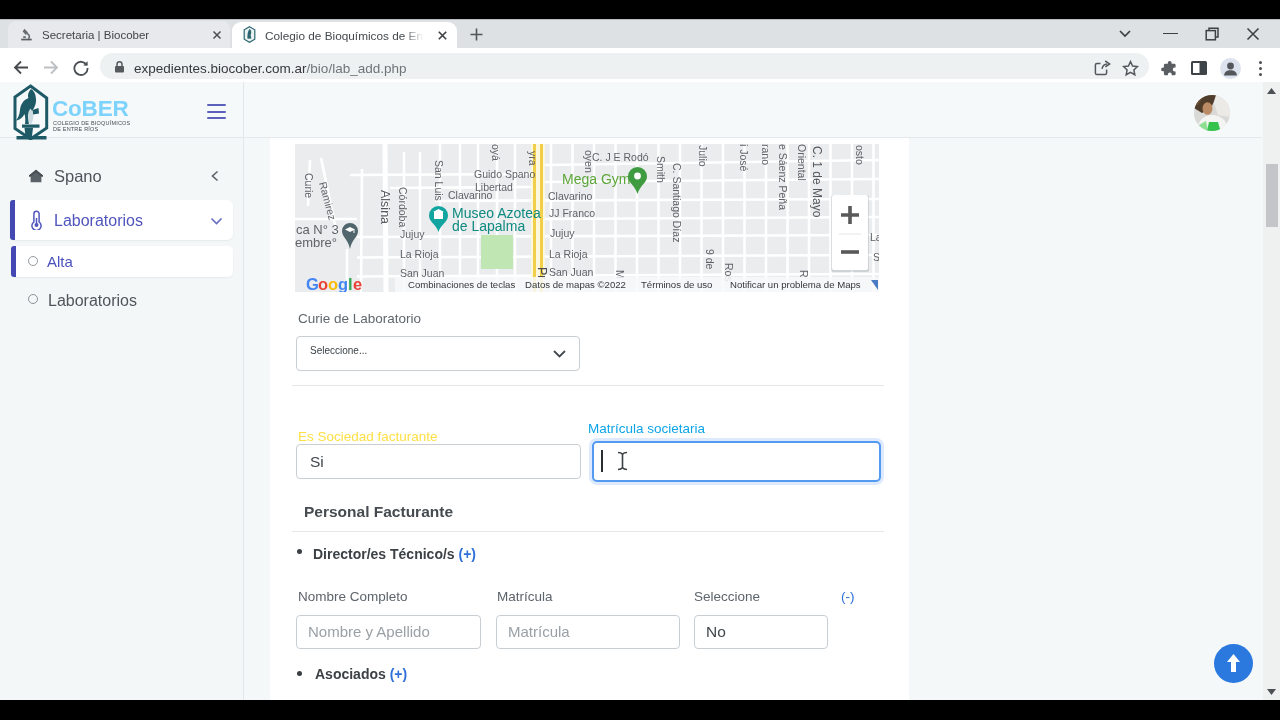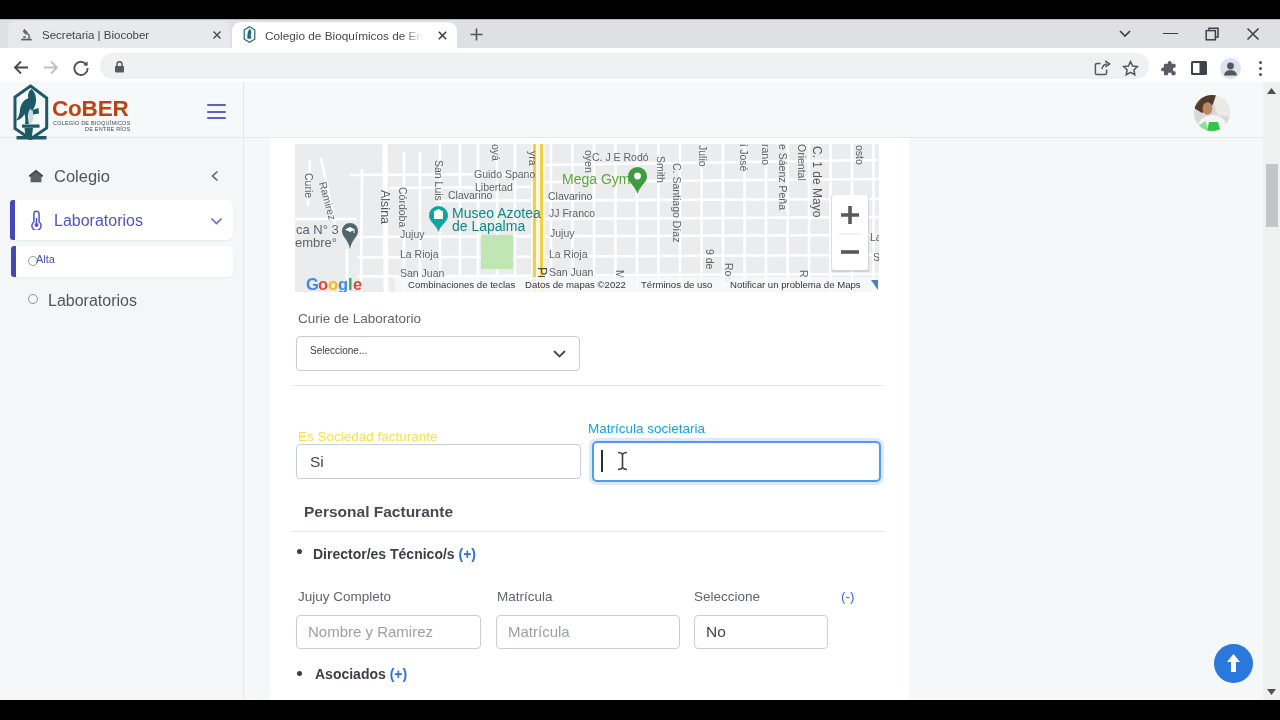--- a/index.html
+++ b/index.html
@@ -1,17 +1,17 @@
 <!DOCTYPE html>
 <html><head><meta charset="utf-8">
 <style>
   * { margin:0; padding:0; box-sizing:border-box; }
   html,body { width:1280px; height:720px; background:#000; font-family:"Liberation Sans", sans-serif; overflow:hidden; }
   .abs { position:absolute; }
-  #stage { position:relative; width:1017px; height:720px; background:#000;text-align:right; }
+  #stage { position:relative; width:1017px; height:720px; background:#000; }
 </style>
 </head>
 <body>
 <div id="stage">
 
   <div class="abs" style="left:0;top:19px;width:1280px;height:29px;background:#dde1e3;"></div>
   <div class="abs" style="left:0;top:19px;width:1280px;height:1px;background:#b9bcc1;"></div>
 
   <div class="abs" style="left:8px;top:21px;width:222px;height:27px;background:#e7e9ec;border-radius:8px 8px 0 0;"></div>
 
@@ -67,20 +67,21 @@
   <svg class="abs" style="left:73px;top:60px;" width="16" height="16" viewBox="0 0 16 16">
     <path d="M13.8 5.2 A6.6 6.6 0 1 0 14.6 8" fill="none" stroke="#4c5054" stroke-width="1.8"></path>
     <path d="M14.6 1.2 L14.6 5.6 L10.2 5.6" fill="#4c5054"></path>
   </svg>
 
   <div class="abs" style="left:100px;top:53px;width:1049px;height:26px;background:#eef1f2;border-radius:13px;"></div>
   <svg class="abs" style="left:114px;top:61px;" width="11" height="12" viewBox="0 0 11 12">
     <rect x="1" y="5" width="9" height="6.6" rx="1" fill="#555a5f"></rect>
     <path d="M3 5 V3.4 A2.5 2.6 0 0 1 8 3.4 V5" fill="none" stroke="#555a5f" stroke-width="1.5"></path>
   </svg>
+  <div class="abs" style="left:134px;top:60.5px;font-size:13.5px;color:#35383c;">expedientes.biocober.com.ar<span style="color:#6f7478;">/bio/lab_add.php</span></div>
 
   <svg class="abs" style="left:1094px;top:60px;" width="17" height="16" viewBox="0 0 17 16">
     <path d="M6.5 3.5 H3 A1.6 1.6 0 0 0 1.4 5.1 V13 A1.6 1.6 0 0 0 3 14.6 H11 A1.6 1.6 0 0 0 12.6 13 V9.5" fill="none" stroke="#54585d" stroke-width="1.5"></path>
     <path d="M8 8.8 C8.6 5.4 11 4.1 13.2 4.0" fill="none" stroke="#54585d" stroke-width="1.5"></path>
     <path d="M11.2 1 L15.6 3.9 L11.4 6.9" fill="none" stroke="#54585d" stroke-width="1.5"></path>
   </svg>
 
   <svg class="abs" style="left:1122px;top:60px;" width="17" height="17" viewBox="0 0 17 17">
     <path d="M8.5 1.6 L10.6 6 L15.4 6.6 L11.9 9.9 L12.8 14.7 L8.5 12.3 L4.2 14.7 L5.1 9.9 L1.6 6.6 L6.4 6 Z" fill="none" stroke="#54585d" stroke-width="1.5"></path>
   </svg>
@@ -114,52 +115,52 @@
 
   <svg class="abs" style="left:13px;top:84px;" width="37" height="56" viewBox="0 0 37 56">
     <path d="M17.5 2 L33.7 14 L33.7 44 L17.5 55 L2 44.5 L2 13 Z" fill="none" stroke="#1e5a66" stroke-width="3"></path>
     <path d="M18 5 C15 8 14.5 12 15.5 14 C10 16 7.5 21 7 26 C6.5 31 5 34 3 36.5 C7 36 10 33 11.5 30 C12.5 33 12.5 37 12 40 L16 40 C15 36 16 31 18 28.5 C21 25 23.5 20 23 15 C22.7 10 21 6.5 18 5 Z" fill="#1e5a66"></path>
     <path d="M19.5 26 L25.5 24 L26 29.5 L20 30.5 Z" fill="#1e5a66"></path>
     <path d="M17.5 24.5 C21 28.5 21.5 36 17.5 40.5 C14 36 14 28.5 17.5 24.5 Z" fill="#ccdbdf"></path>
     <rect x="9" y="40.5" width="17.5" height="3.2" fill="#1e5a66"></rect>
     <path d="M11.5 43.7 L20 43.7 L19 52 L12.5 52 Z" fill="#1e5a66"></path>
     <rect x="3.5" y="52" width="30" height="3.5" fill="#1e5a66"></rect>
   </svg>
-  <div class="abs" style="left:52px;top:96px;font-size:22.5px;font-weight:bold;color:#c2410c;letter-spacing:-0.2px;">CoBER</div>
+  <div class="abs" style="left:52px;top:96px;font-size:22.5px;font-weight:bold;color:#7dd3fc;letter-spacing:-0.2px;">CoBER</div>
   <div class="abs" style="left:53px;top:119.5px;font-size:5.5px;color:#454d52;letter-spacing:0.2px;line-height:6.6px;">COLEGIO DE BIOQUÍMICOS<br>DE ENTRE RÍOS</div>
 
   <div class="abs" style="left:207px;top:104px;width:19px;height:2.3px;background:#5c61bd;border-radius:1px;"></div>
   <div class="abs" style="left:207px;top:110.5px;width:19px;height:2.3px;background:#5c61bd;border-radius:1px;"></div>
   <div class="abs" style="left:207px;top:117px;width:19px;height:2.3px;background:#5c61bd;border-radius:1px;"></div>
 
   <svg class="abs" style="left:28px;top:169px;" width="16" height="14" viewBox="0 0 16 14">
     <path d="M1 6.5 L8 0.8 L15 6.5 L15 7.5 L13.4 7.5 L13.4 13.3 L2.6 13.3 L2.6 7.5 L1 7.5 Z" fill="#5a6167"></path>
     <path d="M8 0.8 L15 6.5 L15 7.5 L13.4 7.5 L8 3.2 L2.6 7.5 L1 7.5 L1 6.5 Z" fill="#474e54"></path>
   </svg>
-  <div class="abs" style="left:54px;top:167px;font-size:16.5px;color:#4e555b;">Colegio</div>
+  <div class="abs" style="left:54px;top:167px;font-size:16.5px;color:#4e555b;">Spano</div>
   <svg class="abs" style="left:210px;top:170px;" width="9" height="12" viewBox="0 0 9 12">
     <path d="M7.5 1.5 L2.5 6 L7.5 10.5" fill="none" stroke="#5b6268" stroke-width="1.6"></path>
   </svg>
 
   <div class="abs" style="left:10px;top:200px;width:223px;height:40px;background:#fff;border-radius:6px;box-shadow:0 1px 2px rgba(0,0,0,0.06);"></div>
   <div class="abs" style="left:10px;top:200px;width:4.5px;height:40px;background:#4348b2;border-radius:3px 0 0 3px;"></div>
   <svg class="abs" style="left:31px;top:210px;" width="11" height="20" viewBox="0 0 11 20">
     <path d="M5.5 1.2 A2.6 2.6 0 0 1 8.1 3.8 L8.1 12 A4.6 4.6 0 1 1 2.9 12 L2.9 3.8 A2.6 2.6 0 0 1 5.5 1.2 Z" fill="none" stroke="#5157be" stroke-width="1.5"></path>
     <circle cx="5.5" cy="15" r="2" fill="#5157be"></circle>
     <path d="M5.5 14 L5.5 8" stroke="#5157be" stroke-width="1.5"></path>
   </svg>
   <div class="abs" style="left:54px;top:212px;font-size:16px;color:#4f55bd;">Laboratorios</div>
   <svg class="abs" style="left:210px;top:217px;" width="13" height="9" viewBox="0 0 13 9">
     <path d="M1.5 1.5 L6.5 6.5 L11.5 1.5" fill="none" stroke="#666cc0" stroke-width="1.6"></path>
   </svg>
 
   <div class="abs" style="left:11px;top:246px;width:222px;height:31px;background:#fff;border-radius:5px;box-shadow:0 1px 2px rgba(0,0,0,0.05);"></div>
   <div class="abs" style="left:11px;top:246px;width:4.5px;height:31px;background:#4348b2;border-radius:3px 0 0 3px;"></div>
   <div class="abs" style="left:28px;top:256px;width:10px;height:10px;border:1.6px solid #959ba1;border-radius:50%;"></div>
-  <div class="abs" style="left:36px;top:253px;font-size:11px;color:#4a50bc;">Alta</div>
+  <div class="abs" style="left:47px;top:253px;font-size:15px;color:#4a50bc;">Alta</div>
 
   <div class="abs" style="left:28px;top:294px;width:10px;height:10px;border:1.6px solid #8d9399;border-radius:50%;"></div>
   <div class="abs" style="left:48px;top:292px;font-size:16px;color:#4f565c;">Laboratorios</div>
 
   <svg class="abs" style="left:1194px;top:95px;" width="36" height="36" viewBox="0 0 36 36">
     <defs>
         <clipPath id="avc">
           <circle cx="18" cy="18" r="18"></circle>
         </clipPath>
       </defs>
@@ -346,27 +347,27 @@
   <svg class="abs" style="left:616px;top:451px;" width="13" height="20" viewBox="0 0 13 20">
     <path d="M2 1.5 C4 1.5 5.5 2 6.5 3.2 C7.5 2 9 1.5 11 1.5 M2 18.5 C4 18.5 5.5 18 6.5 16.8 C7.5 18 9 18.5 11 18.5 M6.5 3.2 L6.5 16.8" fill="none" stroke="#3c4043" stroke-width="1.6"></path>
   </svg>
 
   <div class="abs" style="left:304px;top:503px;font-size:15.5px;font-weight:bold;color:#454b50;">Personal Facturante</div>
   <div class="abs" style="left:292px;top:531px;width:592px;height:1px;background:#e4e8ea;"></div>
 
   <div class="abs" style="left:297px;top:549px;width:5px;height:5px;border-radius:50%;background:#3a3f44;"></div>
   <div class="abs" style="left:313px;top:546px;font-size:14px;font-weight:bold;color:#3b4145;">Director/es Técnico/s <span style="color:#2e6fd9;">(+)</span></div>
 
-  <div class="abs" style="left:298px;top:589px;font-size:13.5px;color:#5d646b;">Jujuy Completo</div>
+  <div class="abs" style="left:298px;top:589px;font-size:13.5px;color:#5d646b;">Nombre Completo</div>
   <div class="abs" style="left:497px;top:589px;font-size:13.5px;color:#5d646b;">Matrícula</div>
   <div class="abs" style="left:694px;top:589px;font-size:13.5px;color:#5d646b;">Seleccione</div>
   <div class="abs" style="left:841px;top:589px;font-size:13.5px;color:#2e6fd9;">(-)</div>
 
   <div class="abs" style="left:296px;top:615px;width:185px;height:34px;border:1px solid #c9ced3;border-radius:4px;background:#fff;"></div>
-  <div class="abs" style="left:308px;top:623px;font-size:15px;color:#9aa0a6;">Nombre y Ramirez</div>
+  <div class="abs" style="left:308px;top:623px;font-size:15px;color:#9aa0a6;">Nombre y Apellido</div>
   <div class="abs" style="left:496px;top:615px;width:184px;height:34px;border:1px solid #c9ced3;border-radius:4px;background:#fff;"></div>
   <div class="abs" style="left:508px;top:623px;font-size:15px;color:#9aa0a6;">Matrícula</div>
   <div class="abs" style="left:694px;top:615px;width:134px;height:34px;border:1px solid #c9ced3;border-radius:4px;background:#fff;"></div>
   <div class="abs" style="left:706px;top:623px;font-size:15.5px;color:#41474c;">No</div>
 
   <div class="abs" style="left:297px;top:671px;width:5px;height:5px;border-radius:50%;background:#3a3f44;"></div>
   <div class="abs" style="left:315px;top:666px;font-size:14px;font-weight:bold;color:#3b4145;">Asociados <span style="color:#2e6fd9;">(+)</span></div>
 
   <div class="abs" style="left:1214px;top:644px;width:39px;height:39px;border-radius:50%;background:#2b79df;"></div>
   <svg class="abs" style="left:1214px;top:644px;" width="39" height="39" viewBox="0 0 39 39">

